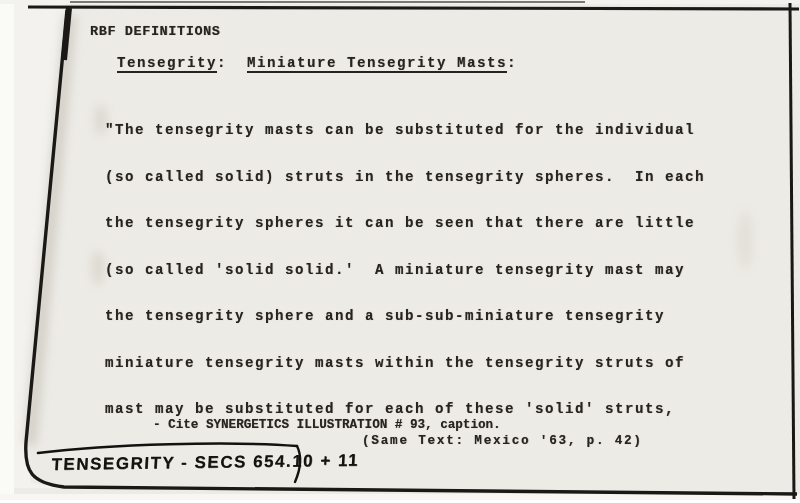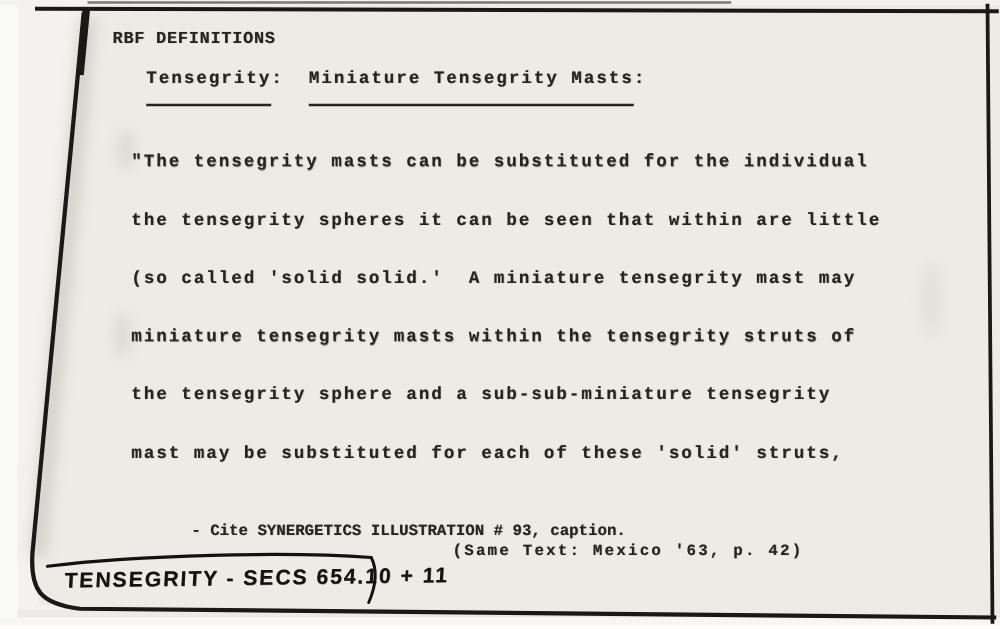--- a/index.html
+++ b/index.html
@@ -9,21 +9,21 @@
     overflow:hidden;
     background:#4d7c0f;
     font-family:"Liberation Mono","DejaVu Sans Mono",monospace;
     color:#27231e;
   }
   .frame-svg{position:absolute;left:0;top:0;z-index:0;pointer-events:none;}
   .txt{position:absolute;z-index:1;white-space:pre;
        text-shadow:0.3px 0.3px 0.7px rgba(45,40,33,0.55);}
   .header{left:90px;top:24px;font-size:13.5px;font-weight:bold;letter-spacing:0.6px;}
   .heading{left:117px;top:55px;font-size:14px;font-weight:bold;letter-spacing:1.6px;}
-  .heading .u{border-bottom:2px solid #27231e;padding-bottom:12px;}
+  .heading .u{border-bottom:2px solid #27231e;padding-bottom:0px;}
   .quote{left:105px;top:92px;font-size:14px;font-weight:bold;
          letter-spacing:1.6px;line-height:15.5px;}
   .cite1{left:153px;top:418px;font-size:12.6px;font-weight:bold;}
   .cite2{left:362px;top:434px;font-size:12.6px;font-weight:bold;letter-spacing:1.8px;text-align:center;}
   .hand-note{
     left:52px;top:455px;z-index:2;
     font-family:"Liberation Sans","DejaVu Sans",sans-serif;
     font-size:17px;font-weight:bold;letter-spacing:1.5px;
     color:#15130f;
     transform:skewX(-4deg) rotate(-0.8deg);
@@ -64,24 +64,25 @@
     <path d="M 38,453 C 110,444 230,441 297,446" stroke="#141210" stroke-width="2.6" fill="none" stroke-linecap="round"></path>
     <path d="M 297,446 C 302,456 301,468 295,482" stroke="#141210" stroke-width="2.4" fill="none" stroke-linecap="round"></path>
   </svg>
 
   <div class="txt header">RBF DEFINITIONS</div>
 
   <div class="txt heading"><span class="u">Tensegrity</span><span>:</span><span>  </span><span class="u">Miniature Tensegrity Masts</span><span>:</span></div>
 
   <div class="txt quote">
     <div>"The tensegrity masts can be substituted for the individual</div>
-    <div>the tensegrity spheres it can be seen that within are little</div>
+    <div>(so called solid) struts in the tensegrity spheres.  In each</div>
+    <div>the tensegrity spheres it can be seen that there are little</div>
     <div>(so called 'solid solid.'  A miniature tensegrity mast may</div>
+    <div>the tensegrity sphere and a sub-sub-miniature tensegrity</div>
     <div>miniature tensegrity masts within the tensegrity struts of</div>
-    <div>the tensegrity sphere and a sub-sub-miniature tensegrity</div>
     <div>mast may be substituted for each of these 'solid' struts,</div>
     
     
     
     
     
     
     
     
     

